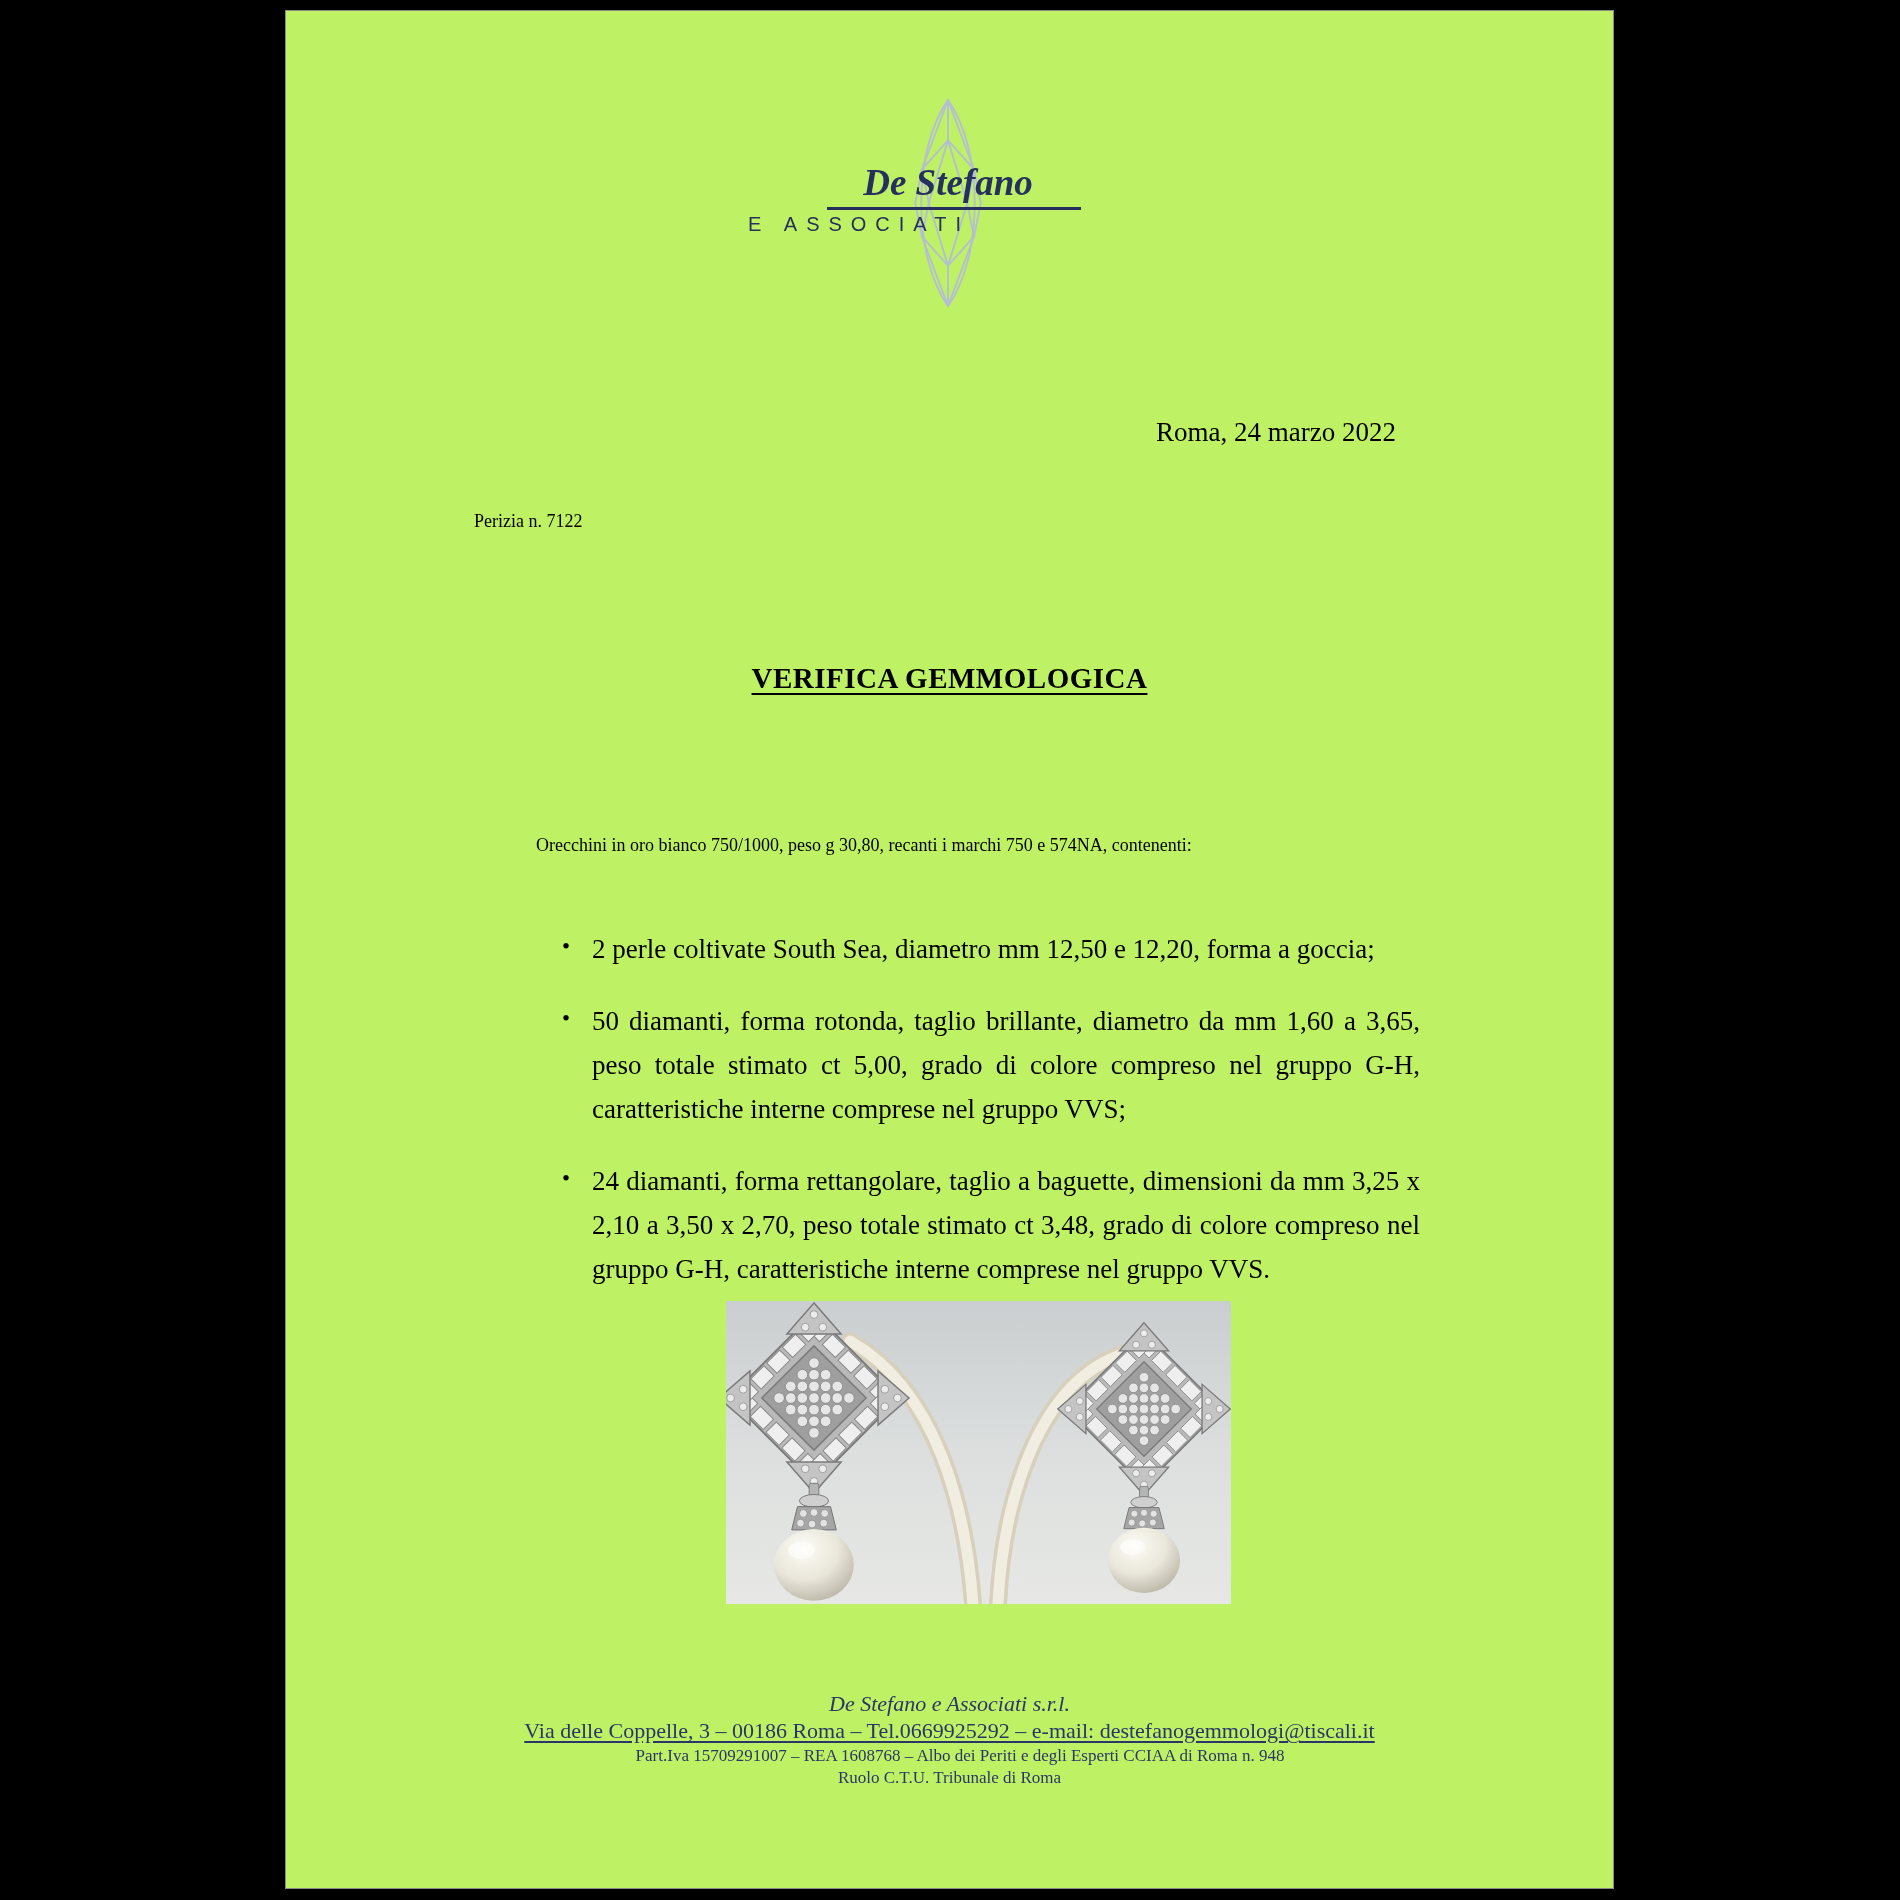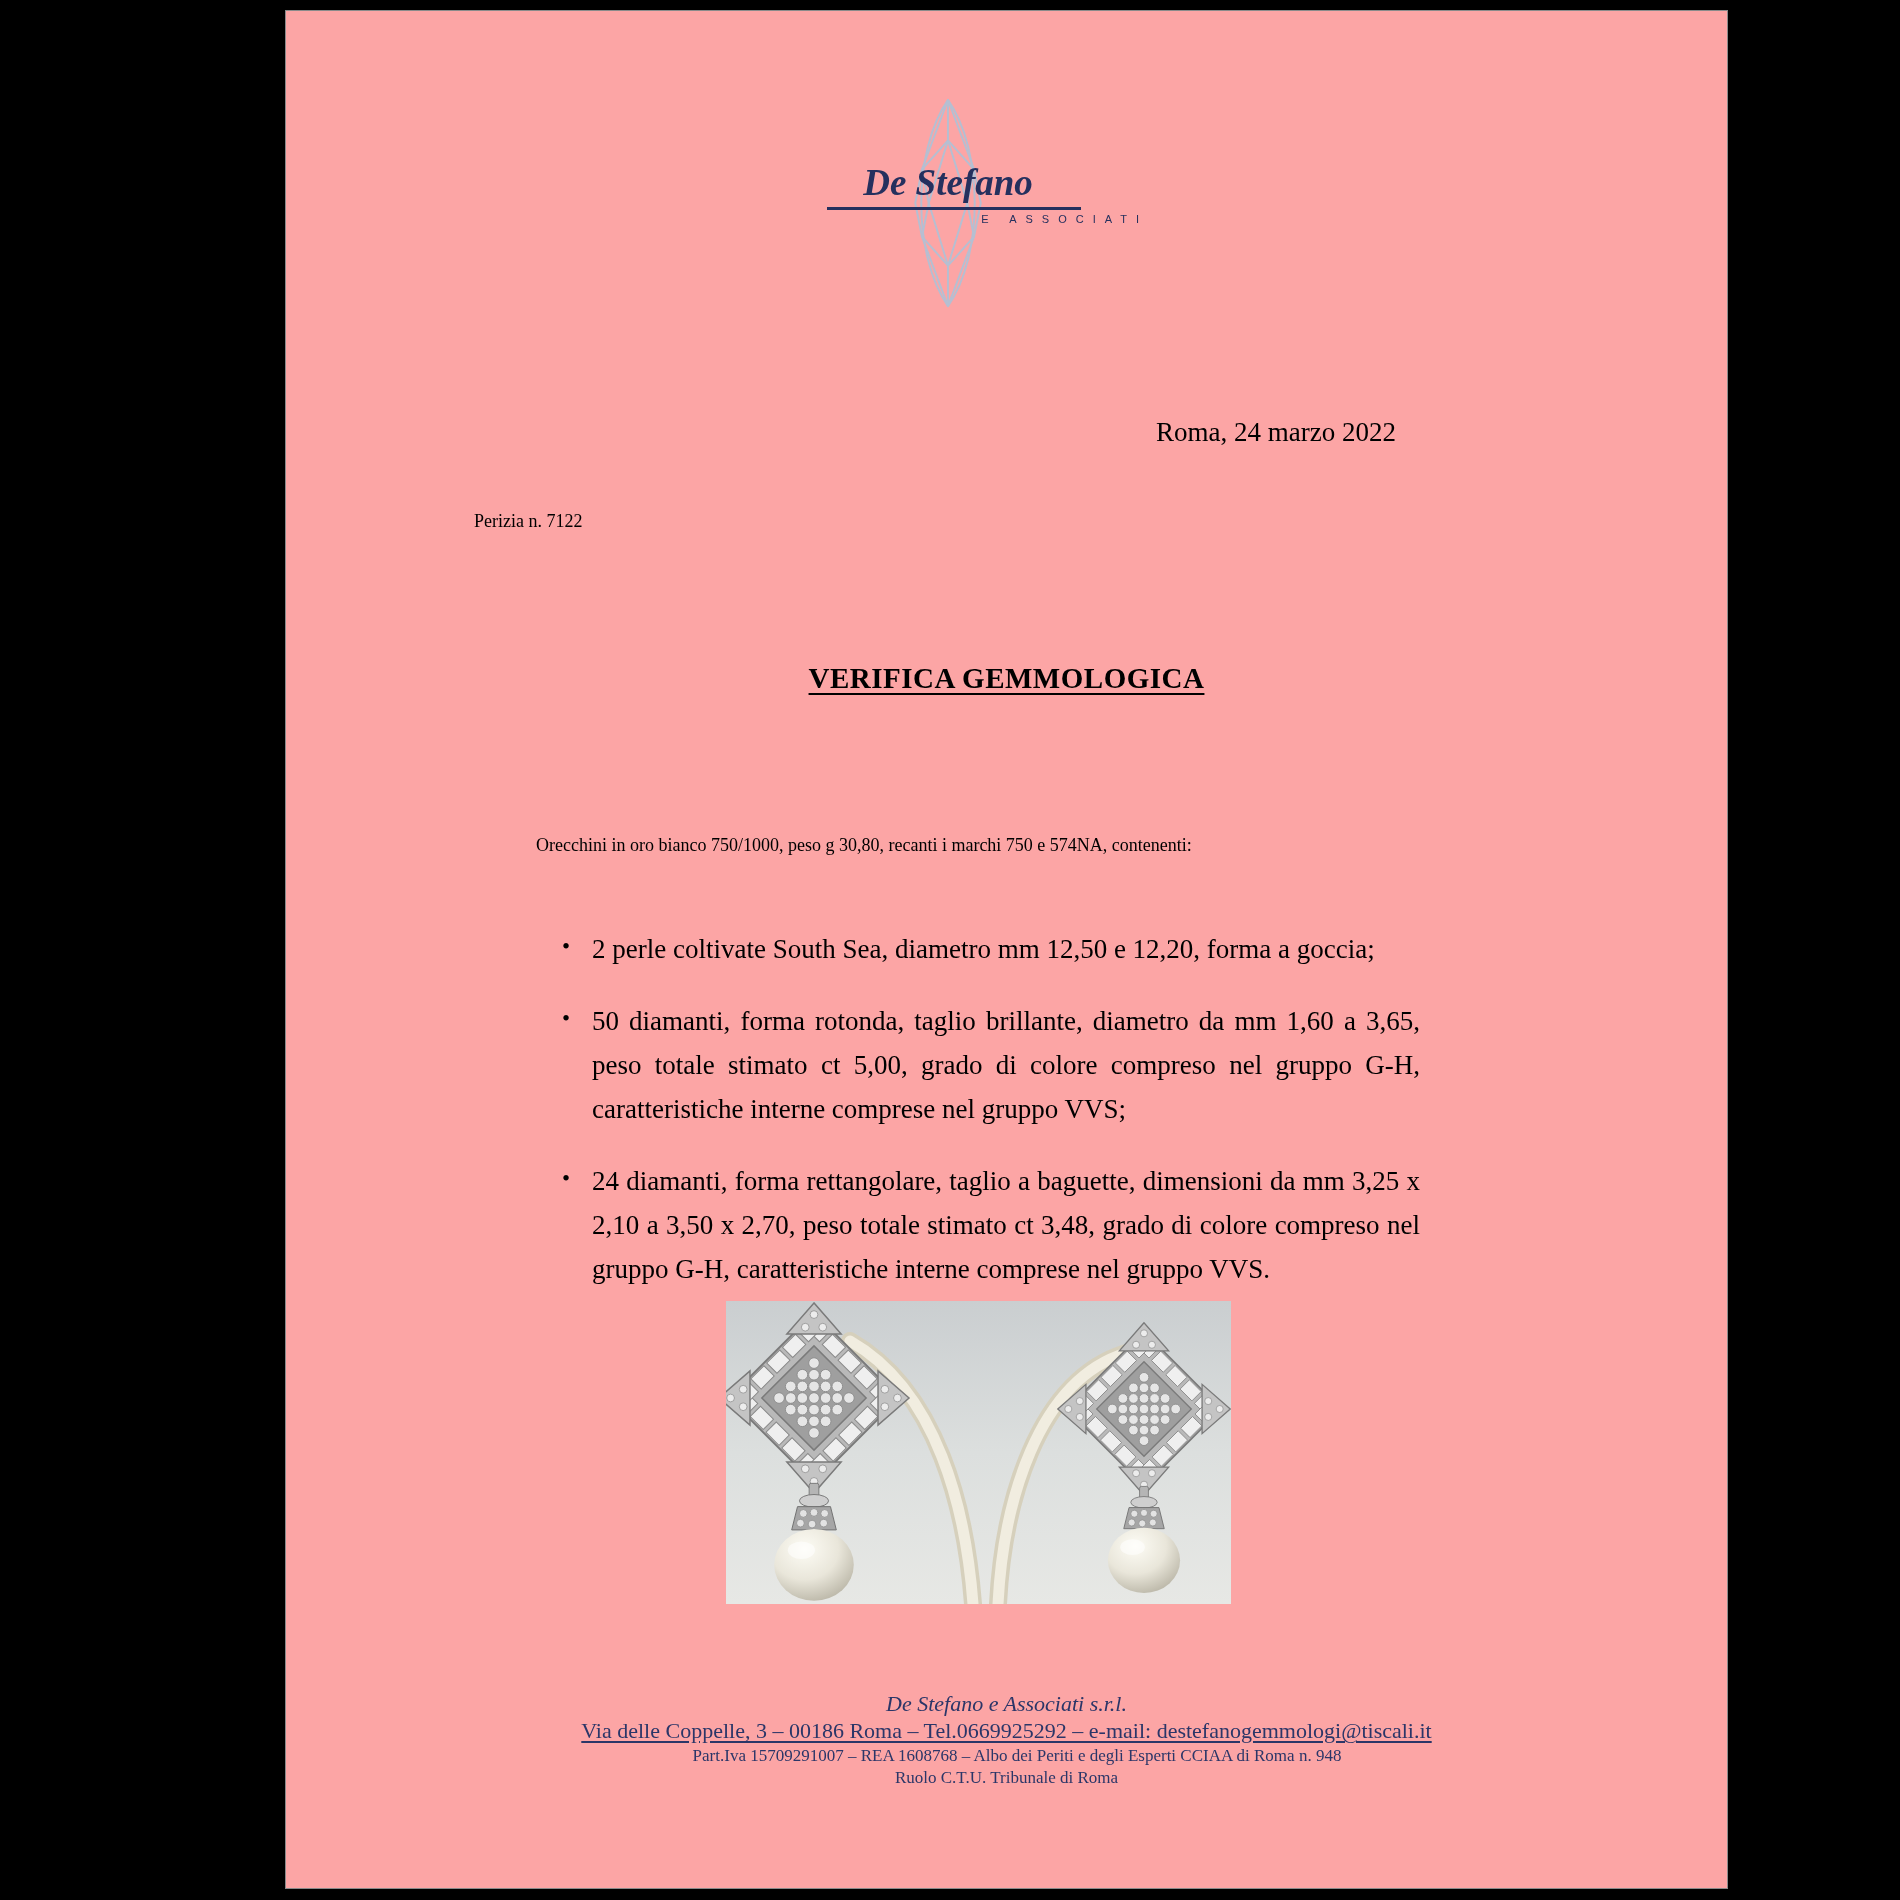--- a/index.html
+++ b/index.html
@@ -1,29 +1,29 @@
 <!DOCTYPE html>
 <html><head>
 <meta charset="utf-8">
 <style>
   html,body{margin:0;padding:0;background:#000;}
   .canvas{position:relative;width:1900px;height:1900px;background:#000;overflow:hidden;
           font-family:"Liberation Serif",serif;color:#000;}
-  .page{position:absolute;left:285px;top:10px;width:1443px;height:1879px;background:#fca5a5;
+  .page{position:absolute;left:285px;top:10px;width:1329px;height:1879px;background:#bef264;
         border:1px solid #8a8a8a;box-sizing:border-box;}
   .abs{position:absolute;}
 
   
   .logo-diamond{left:602px;top:86px;width:120px;height:212px;}
   .logo-name{left:462px;top:150px;width:400px;text-align:center;
              font-style:italic;font-weight:bold;font-size:37px;color:#25305e;
              font-family:"Liberation Serif",serif;}
   .logo-rule{left:541px;top:196px;width:254px;height:3px;background:#25305e;}
-  .logo-sub{left:462px;top:202px;width:400px;text-align:right;
-            font-family:"Liberation Sans",sans-serif;font-size:11px;letter-spacing:9px;
+  .logo-sub{left:462px;top:202px;width:400px;text-align:left;
+            font-family:"Liberation Sans",sans-serif;font-size:20px;letter-spacing:9px;
             color:#25305e;}
 
   
   .date-line{left:870px;top:406px;font-size:27px;}
   .report-number{left:188px;top:500px;font-size:18px;}
 
   
   .doc-title{left:0;top:651px;width:100%;text-align:center;font-size:29px;font-weight:bold;
              text-decoration:underline;text-underline-offset:5px;letter-spacing:0.5px;}
 

